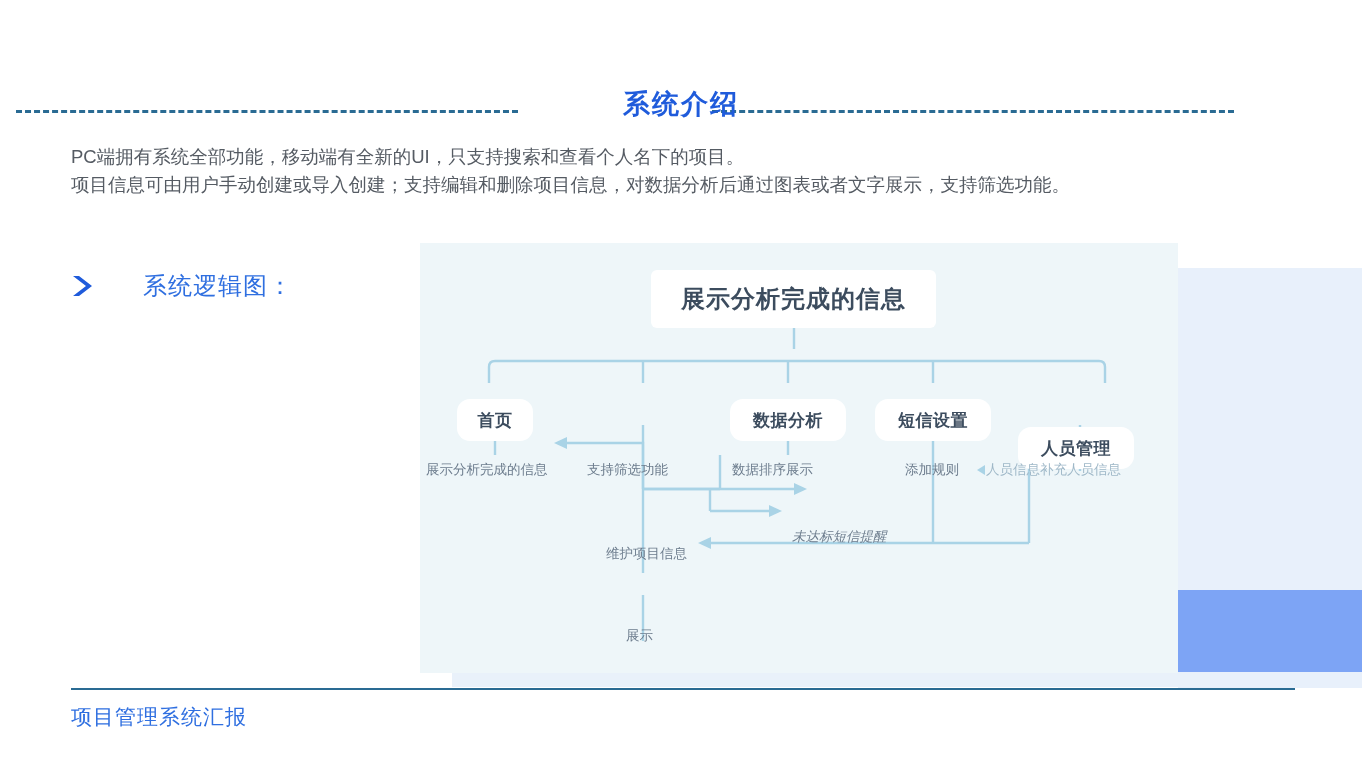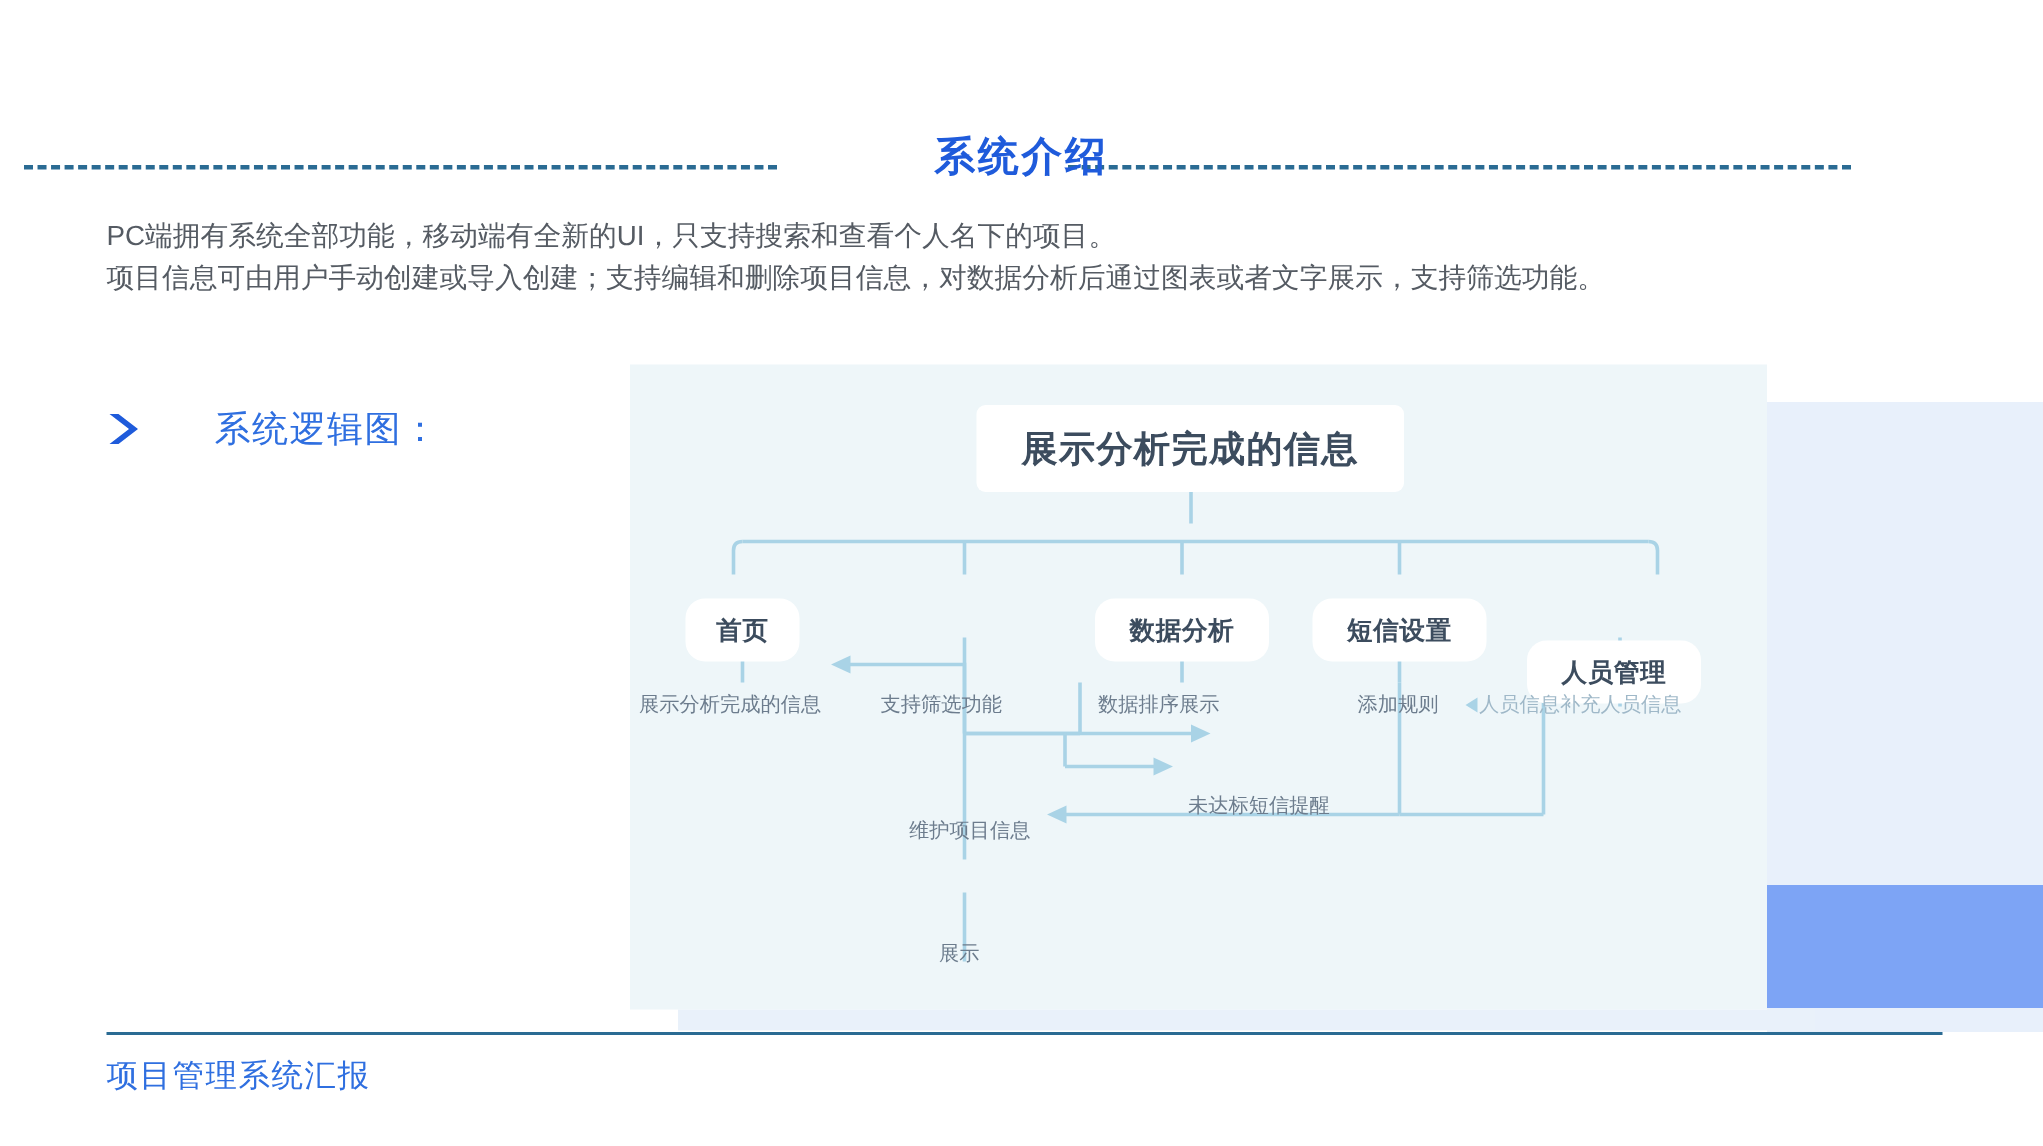--- a/index.html
+++ b/index.html
@@ -257,21 +257,21 @@
 
     <div class="sublabel" style="left:6px;  top:218px;">展示分析完成的信息</div>
     <div class="sublabel" style="left:167px; top:218px;">支持筛选功能</div>
     <div class="sublabel" style="left:312px; top:218px;">数据排序展示</div>
     <div class="sublabel" style="left:485px; top:218px;">添加规则</div>
 
     <span class="tri-left" style="left:557px; top:222px;"></span>
     <div class="sublabel pale" style="left:566px; top:218px;">人员信息</div>
     <div class="sublabel pale" style="left:620px; top:218px;">补充人员信息</div>
 
-    <div class="sublabel" style="left:372px; top:285px;">未达标短信提醒</div>
+    <div class="sublabel" style="left:372px; top:285px;font-style:italic;">未达标短信提醒</div>
     <div class="sublabel" style="left:186px; top:302px;">维护项目信息</div>
     <div class="sublabel" style="left:206px; top:384px;">展示</div>
   </div>
 
   <div class="panel-foot"></div>
 
   <div class="footer-rule"></div>
   <div class="footer-text">项目管理系统汇报</div>
 
 </div>

